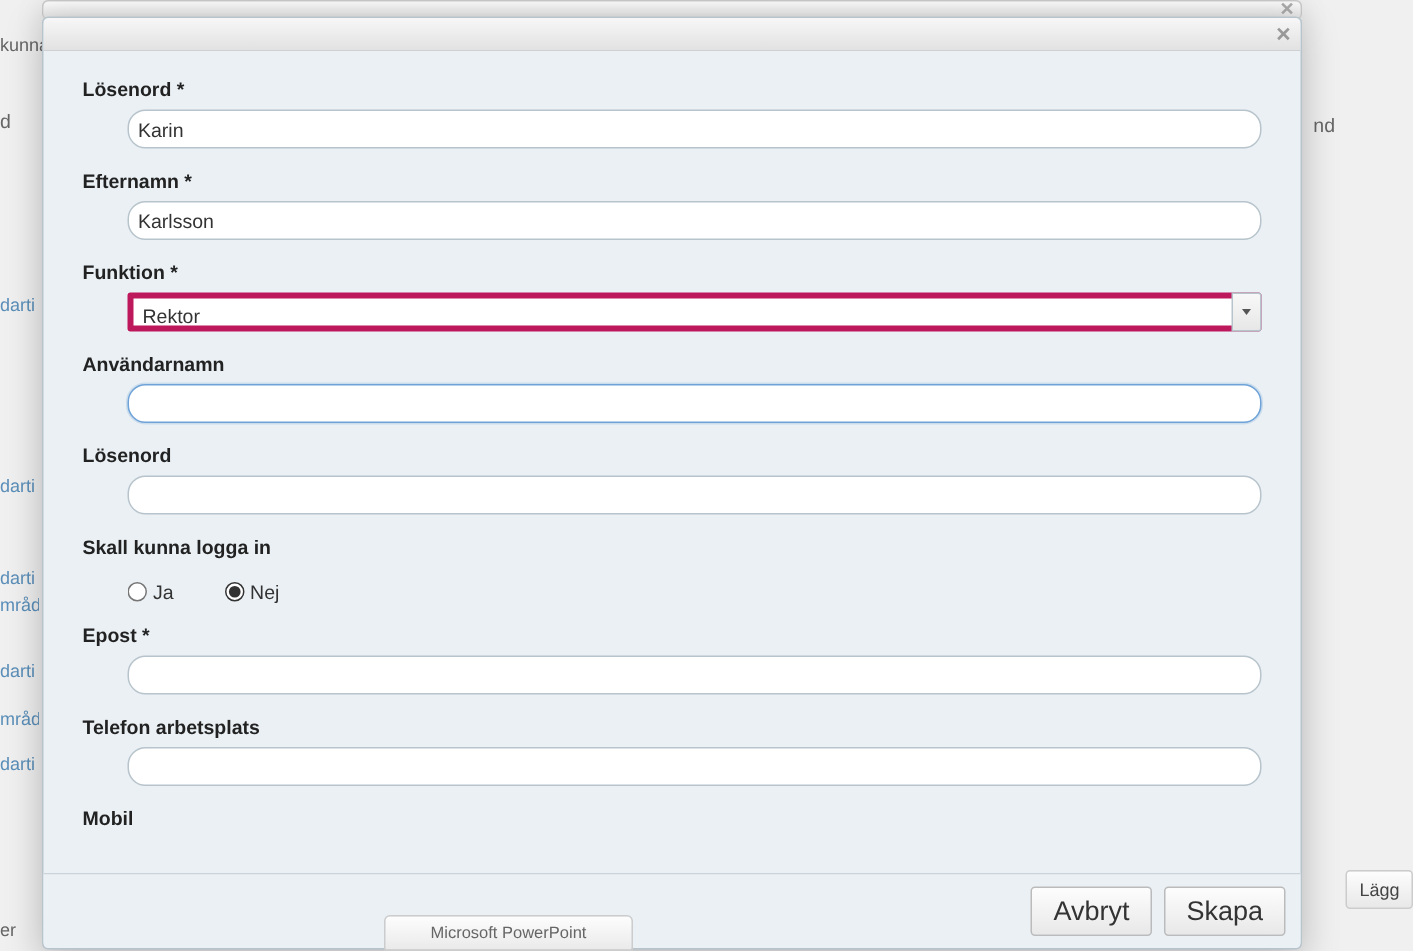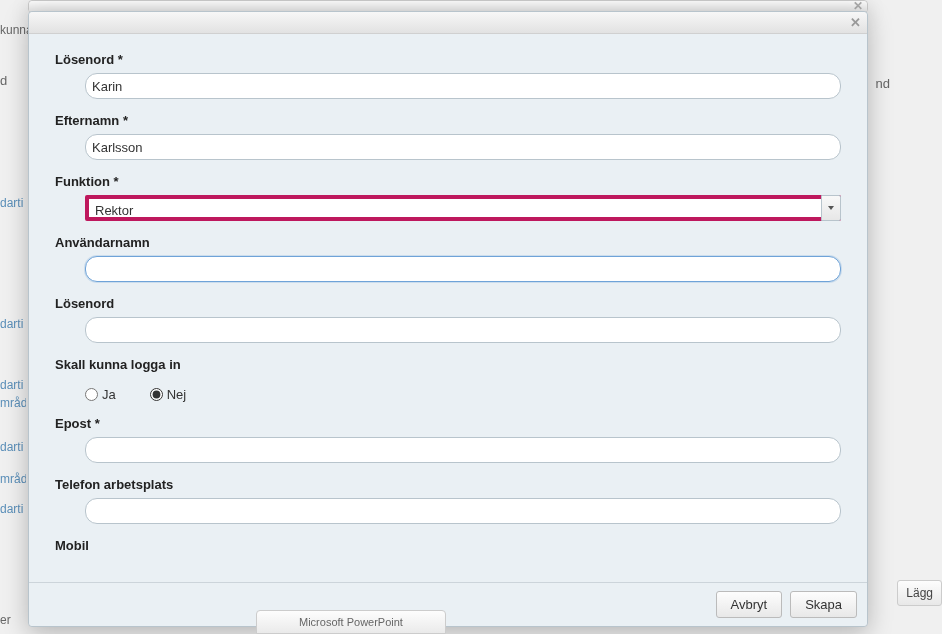--- a/index.html
+++ b/index.html
@@ -170,30 +170,30 @@
       justify-content: flex-end;
       gap: 8px;
       background: #eaf0f4;
       border-radius: 0 0 4px 4px;
     }
     .btn {
       padding: 5px 14px;
       background: linear-gradient(#fdfdfd, #e8e8e8);
       border: 1px solid #bbb;
       border-radius: 3px;
-      font-size: 13px;
+      font-size: 18px;
       color: #333;
       cursor: pointer;
     }
 
     .taskbar-app {
       position: absolute;
       left: 256px;
       bottom: 0;
-      padding: 5px 42px;
+      padding: 5px 30px;
       background: linear-gradient(#fdfdfd, #eaeaea);
       border: 1px solid #ccc;
       border-radius: 4px 4px 0 0;
       font-size: 11px;
       color: #666;
     }
   </style>
 </head>
 <body>
 

